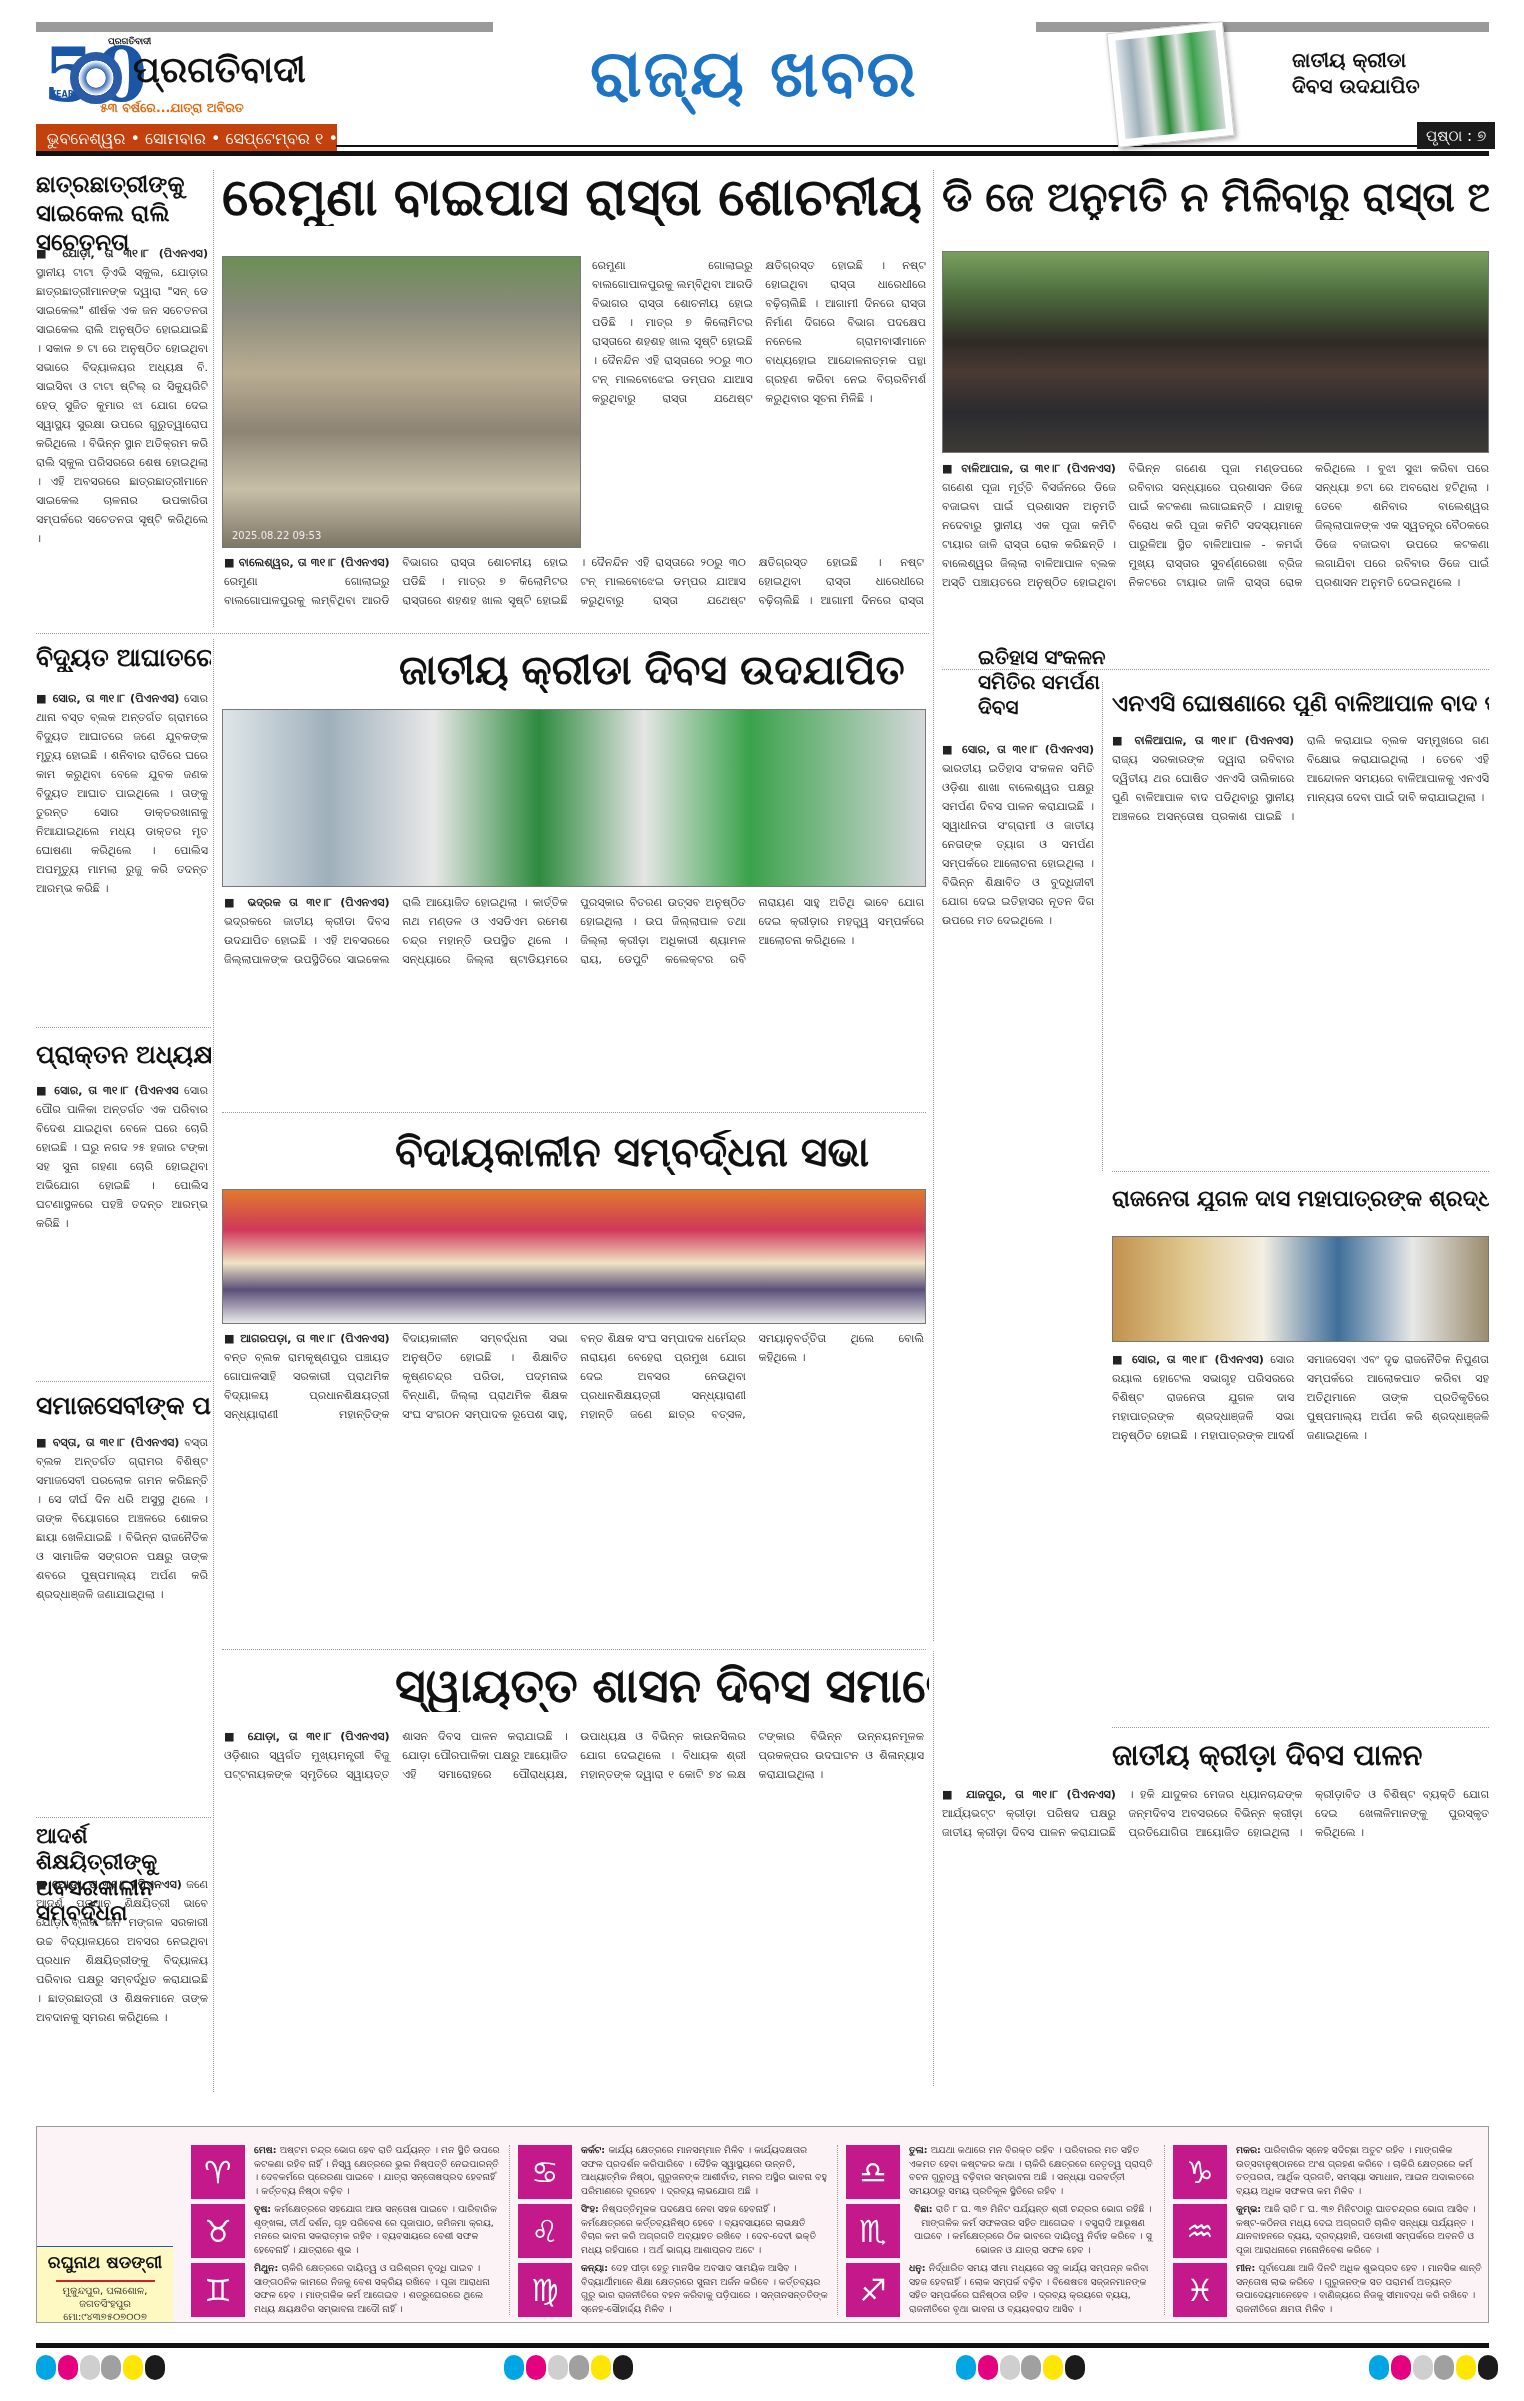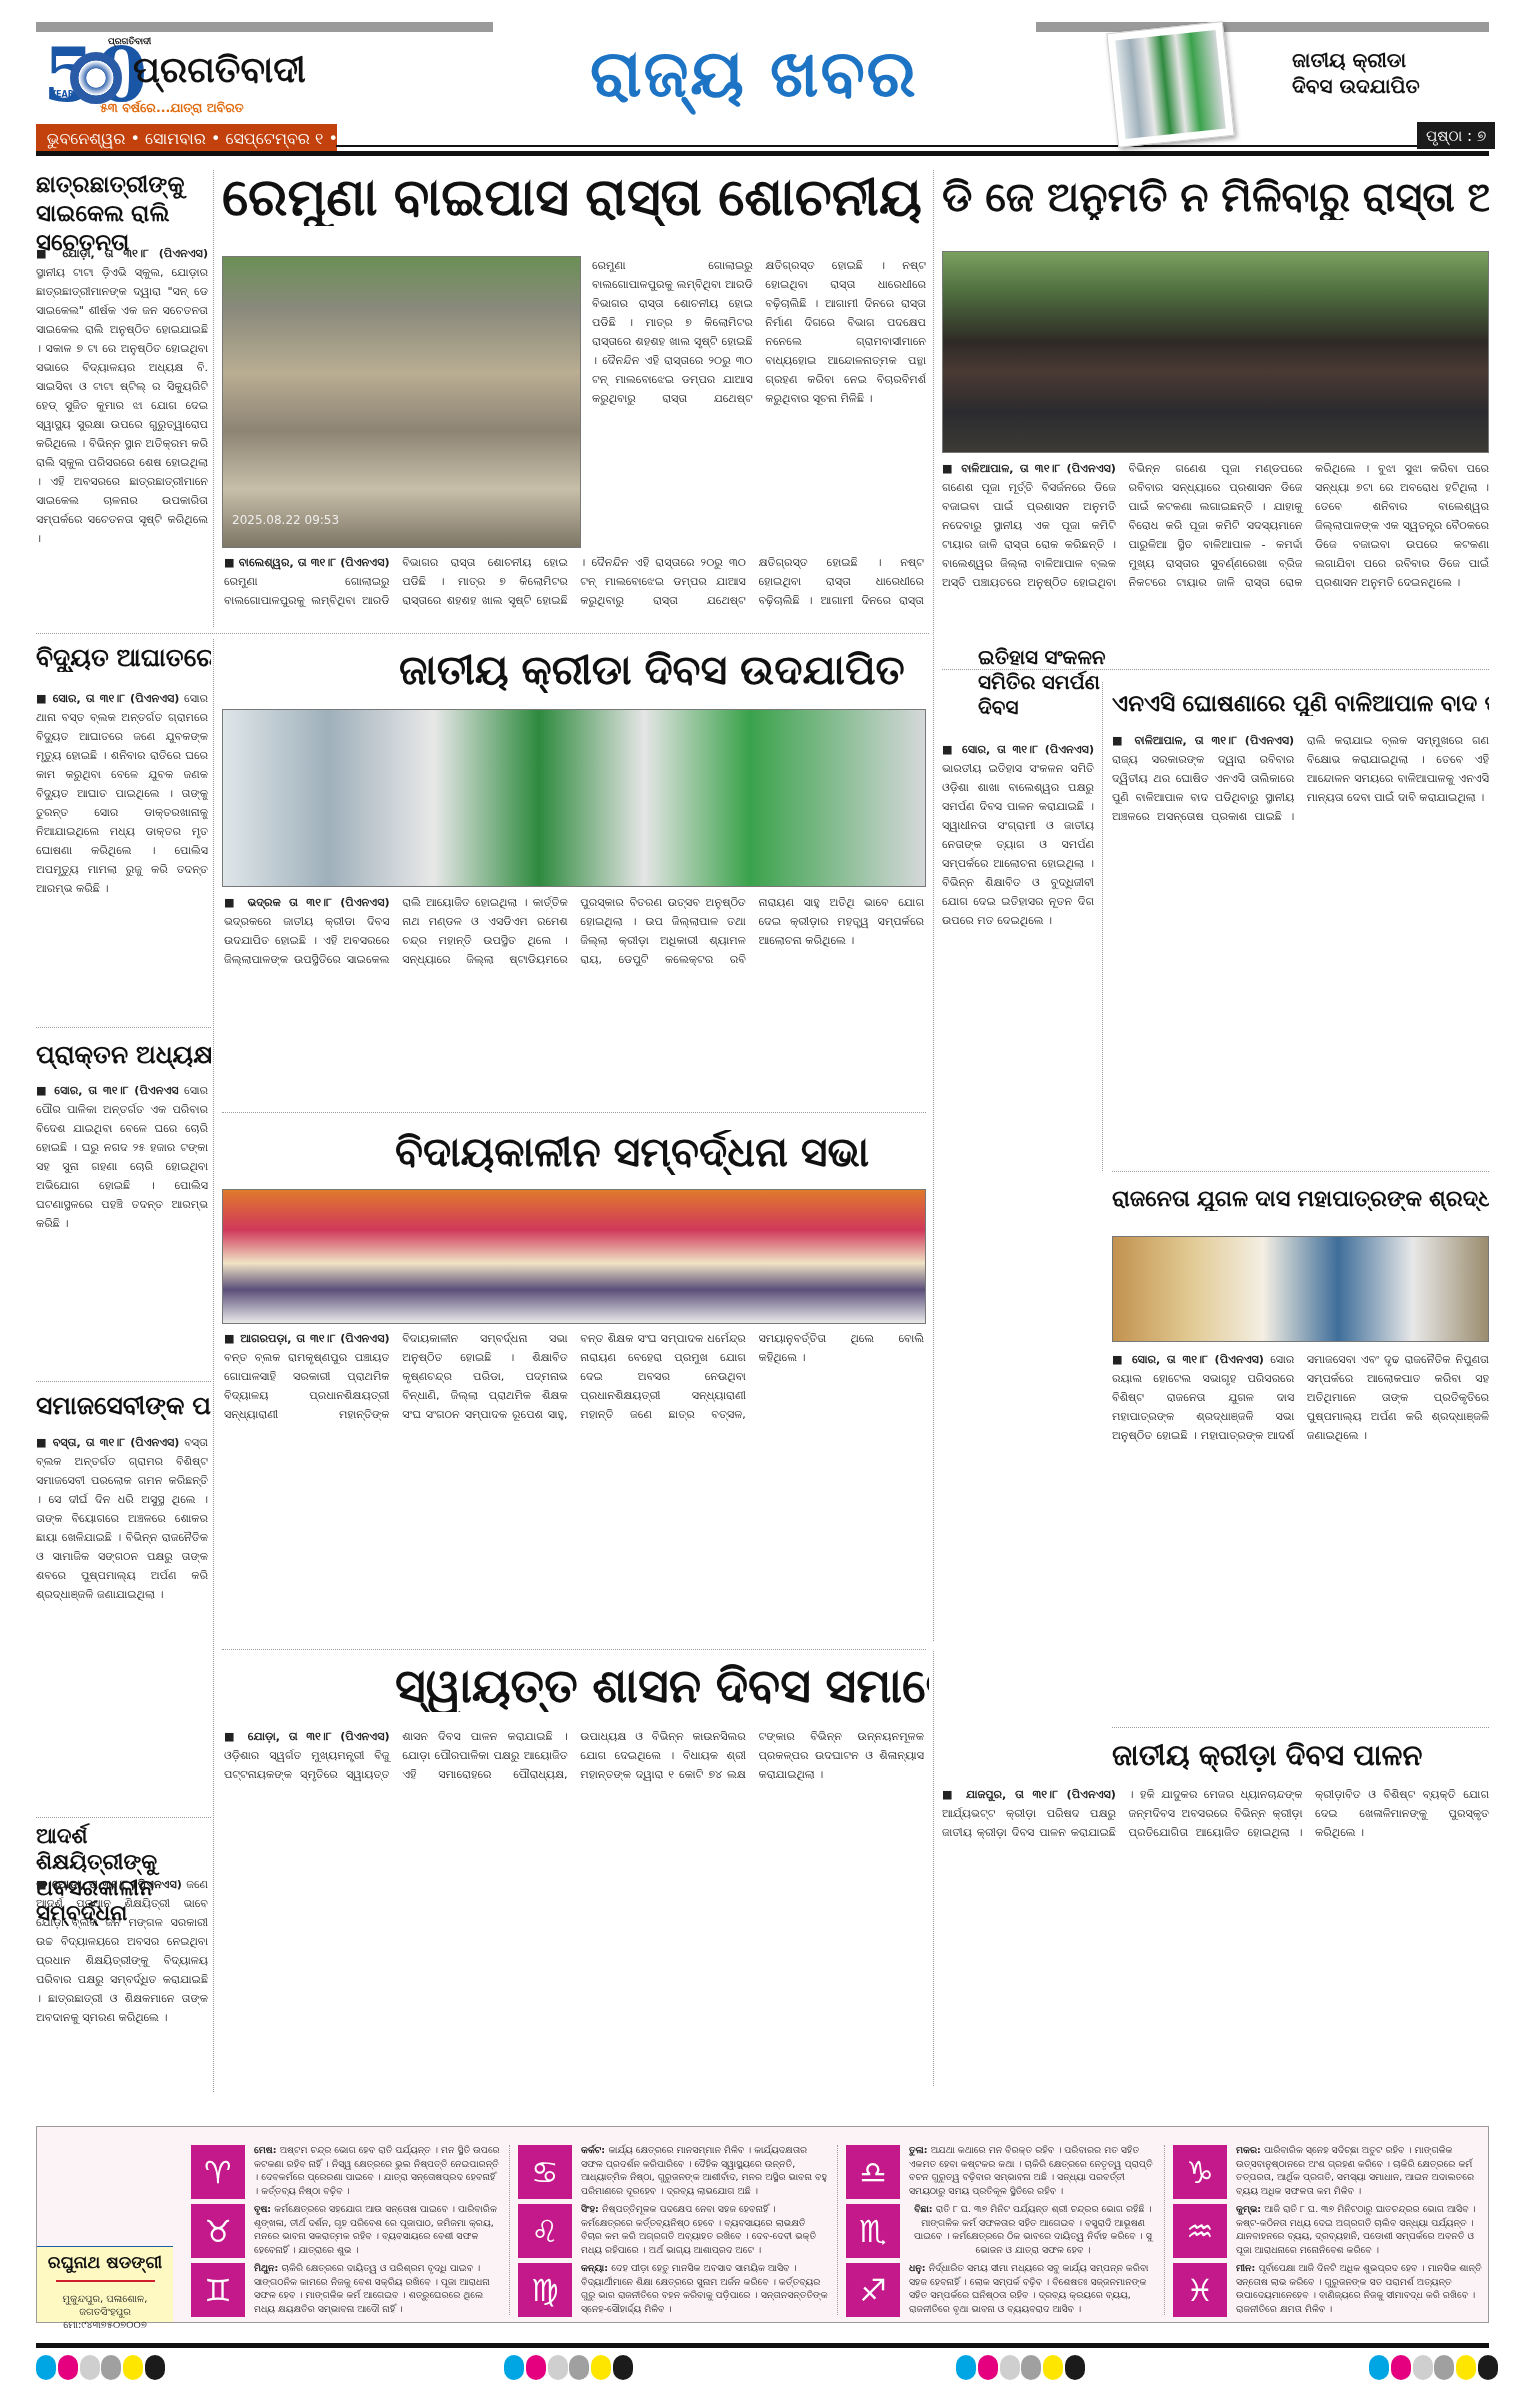--- a/index.html
+++ b/index.html
@@ -36,29 +36,29 @@
   .dateline-txt { font-weight: bold; }
   .dateline-txt::before { content: "■ "; }
 
   
   .photo { border: 0.9px solid #777; overflow: hidden; }
   .ph-road { background: linear-gradient(180deg, #6b8f55 0%, #8a8a7c 18%, #b9ad92 40%, #8d8474 60%, #c8bfa9 80%, #7e7666 100%); }
   .ph-crowd { background: linear-gradient(180deg, #7aa05f 0%, #4f6e3f 20%, #2e2a26 45%, #4a3a33 60%, #2b2b2f 80%, #3d3a36 100%); }
   .ph-sport { background: linear-gradient(90deg, #dfe6e9 0%, #9fb0bb 15%, #e8e8e8 30%, #2e8a3e 45%, #e5e5e5 60%, #3aa24b 75%, #d5d8da 100%); }
   .ph-meeting { background: linear-gradient(180deg, #e07a2c 0%, #d0385a 30%, #f0e3c5 55%, #5b4f7a 75%, #e9e9e9 100%); }
   .ph-tribute { background: linear-gradient(90deg, #c2924f 0%, #e0c890 20%, #f4efe3 40%, #3f6e9a 60%, #e8e8e8 80%, #9a8c6e 100%); }
-  .photo-stamp { position: absolute; left: 9px; bottom: 20px; font-size: 12px; color: #eee; }
+  .photo-stamp { position: absolute; left: 9px; bottom: 6px; font-size: 10px; color: #eee; }
 
   
   .horo-wrap { border: 1.8px solid #9a9a9a; background: #fbf3f6; }
   .horo-side-top { background: #1b5ea8; color: #fff; font-weight: bold; font-size: 34px; line-height: 1.25; text-align: center; display: flex; align-items: center; justify-content: center; }
   .horo-side-bot { background: #fef9c3; text-align: center; border-top: 0.9px solid #1b5ea8; }
   .horo-author { font-weight: bold; font-size: 17px; color: #111; }
   .horo-author-rule { width: 99px; height: 2.7px; background: #d11f2d; margin: 7.2px auto; }
-  .horo-addr { font-size: 12.6px; line-height: 1.55; color: #222; margin-top: 8px; }
+  .horo-addr { font-size: 12.6px; line-height: 1.55; color: #222; }
   .sign { position: absolute; }
   .sign-icon { position: absolute; left: 0; top: 0; width: 59px; height: 59px; background: #c4198b; color: #fff; font-size: 36px; display: flex; align-items: center; justify-content: center; }
   .sign-text { position: absolute; left: 70px; top: -1.8px; right: 0; font-size: 11.2px; line-height: 18px; color: #222; }
   .sign-name { font-weight: bold; }
 
   .reg-row { display: flex; gap: 1.8px; }
   .reg { width: 20px; height: 25px; border-radius: 10px; }
 </style>
 </head>
 <body>

